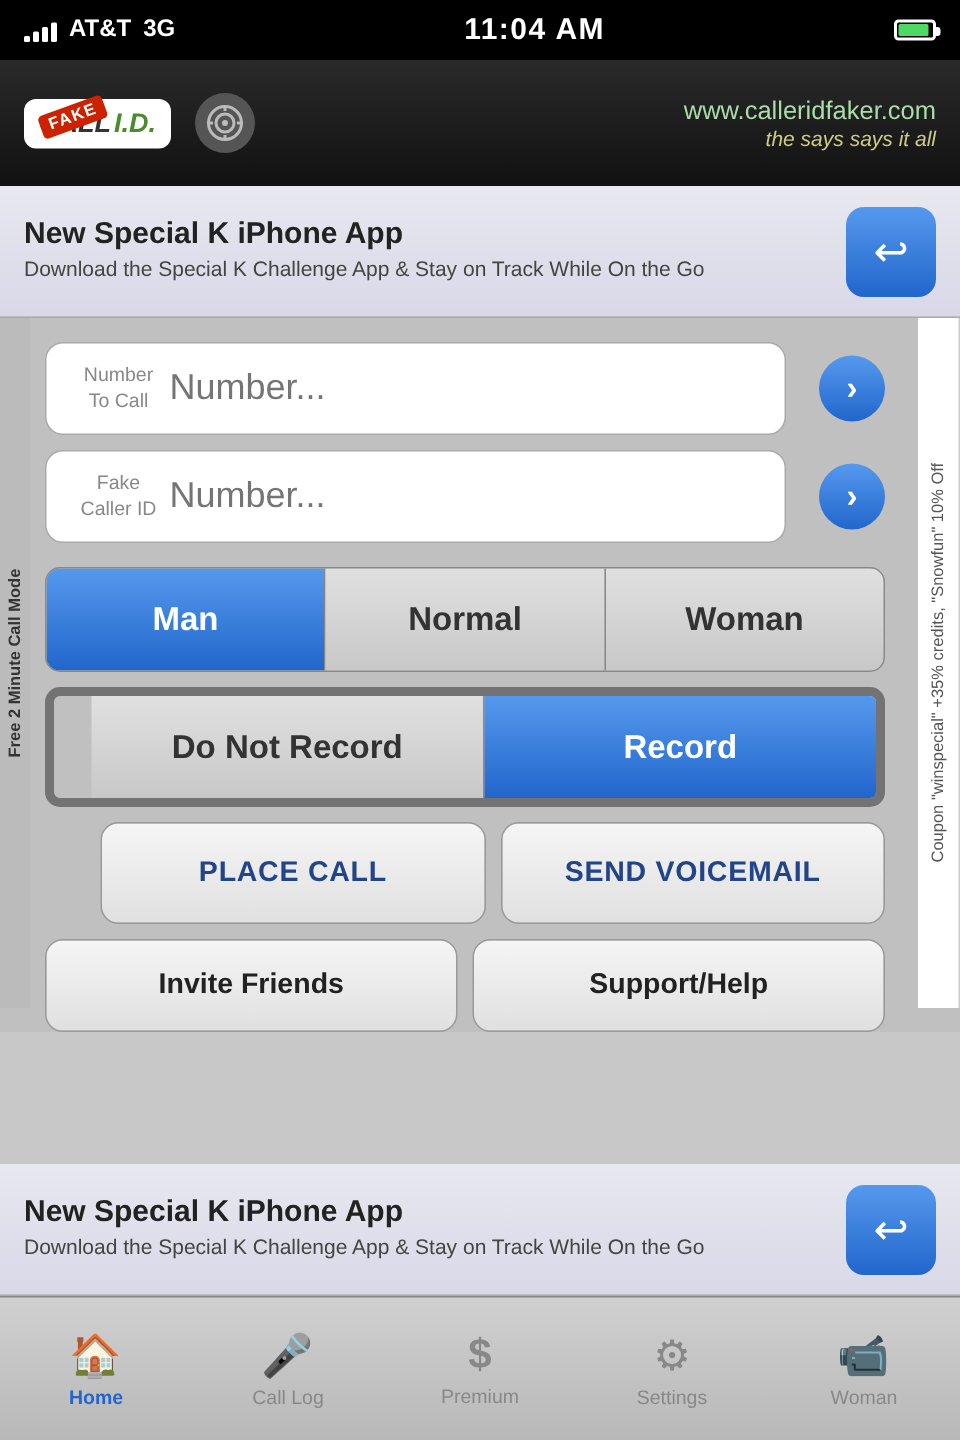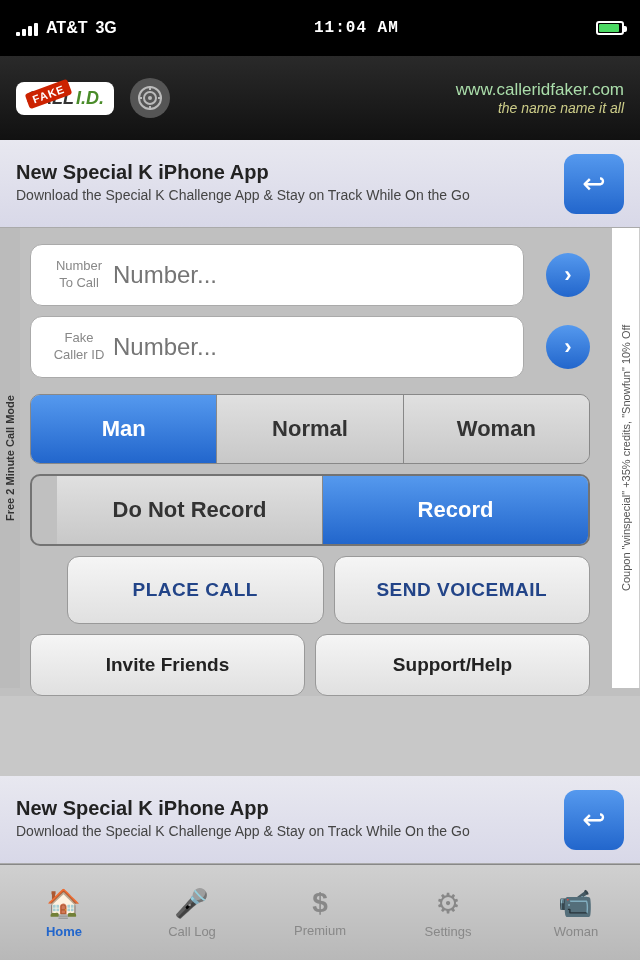--- a/index.html
+++ b/index.html
@@ -8,34 +8,34 @@
       height: 960px;
       font-family: -apple-system, 'Helvetica Neue', Arial, sans-serif;
       background: #c8c8c8;
       overflow: hidden;
       position: relative;
     }
 
     
     #status-bar {
       width: 640px;
-      height: 56px;
+      height: 40px;
       background: #000;
       display: flex;
       align-items: center;
       justify-content: space-between;
       padding: 0 16px;
       color: #fff;
       font-size: 18px;
       font-weight: 600;
     }
     .status-left { display: flex; align-items: center; gap: 8px; font-size: 16px; }
     .signal-bars { display: flex; align-items: flex-end; gap: 2px; height: 16px; }
     .signal-bar { background: #fff; width: 4px; border-radius: 1px; }
-    .status-time { font-size: 16px; font-weight: bold; letter-spacing: 1px; font-family: Liberation Mono, monospace; }
+    .status-time { font-size: 20px; font-weight: bold; letter-spacing: 1px; }
     .status-right { display: flex; align-items: center; gap: 6px; font-size: 14px; }
     .battery {
       width: 28px; height: 14px; border: 2px solid #fff; border-radius: 3px;
       position: relative; display: flex; align-items: center;
     }
     .battery::after {
       content: '';
       position: absolute;
       right: -5px; top: 3px;
       width: 3px; height: 6px;
@@ -230,21 +230,21 @@
     .voice-btn.active {
       background: linear-gradient(180deg, #5599ee 0%, #2266cc 100%);
       color: #fff;
     }
 
     .record-buttons {
       display: flex;
       gap: 0;
       border-radius: 10px;
       overflow: hidden;
-      border: 2px solid #737373;
+      border: 6px solid #737373;
       margin-bottom: 10px;
       padding-left: 25px;
     }
     .record-btn {
       flex: 1;
       height: 68px;
       background: linear-gradient(180deg, #e0e0e0 0%, #c8c8c8 100%);
       border: none;
       font-size: 22px;
       font-weight: 600;
@@ -361,21 +361,21 @@
         <circle cx="14" cy="14" r="6" fill="none" stroke="#bbb" stroke-width="2"></circle>
         <circle cx="14" cy="14" r="2" fill="#bbb"></circle>
         <line x1="14" y1="2" x2="14" y2="6" stroke="#bbb" stroke-width="2"></line>
         <line x1="14" y1="22" x2="14" y2="26" stroke="#bbb" stroke-width="2"></line>
         <line x1="2" y1="14" x2="6" y2="14" stroke="#bbb" stroke-width="2"></line>
         <line x1="22" y1="14" x2="26" y2="14" stroke="#bbb" stroke-width="2"></line>
       </svg>
   </div>
   <div class="header-right">
     <div class="header-url">www.calleridfaker.com</div>
-    <div class="header-tagline">the name name it all</div>
+    <div class="header-tagline">the says says it all</div>
   </div>
 </div>
 
 <div class="ad-banner">
   <div class="ad-text">
     <div class="ad-title">New Special K iPhone App</div>
     <div class="ad-desc">Download the Special K Challenge App &amp; Stay on Track While On the Go</div>
   </div>
   <div class="ad-share-btn">
     <span class="share-icon">↩</span>

